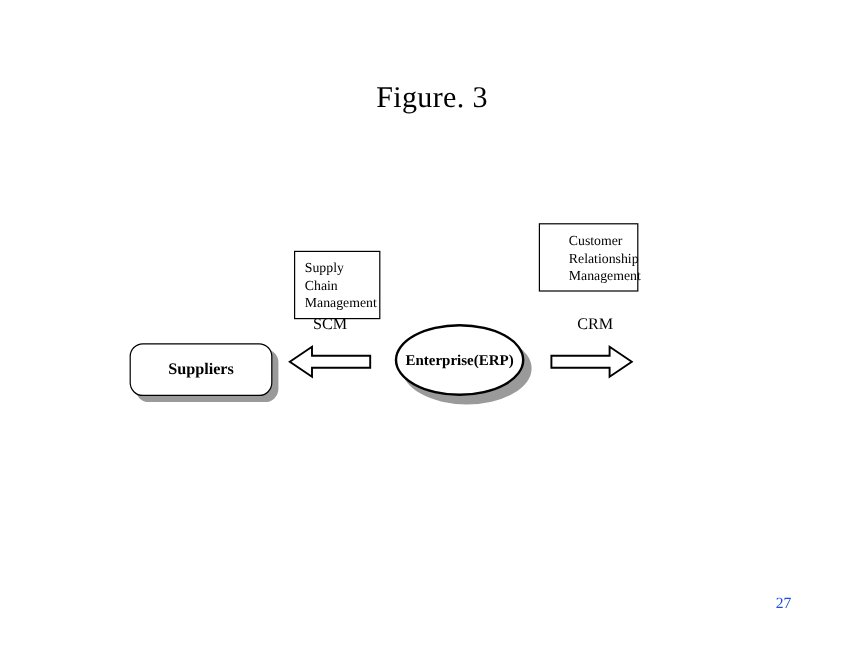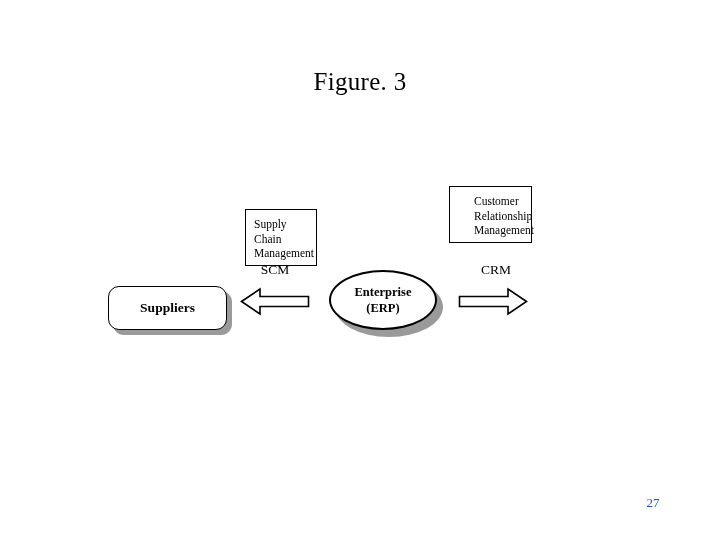--- a/index.html
+++ b/index.html
@@ -151,21 +151,21 @@
     position: absolute;
     left: 0;
     top: 0;
     width: 108px;
     height: 60px;
     background: #ffffff;
     border: 2.6px solid #000000;
     border-radius: 50%;
     box-sizing: border-box;
     display: flex;
-    flex-direction: column;
+    flex-direction: row;
     align-items: center;
     justify-content: center;
     font-family: "Liberation Serif", serif;
     font-size: 12.5px;
     font-weight: bold;
     line-height: 16px;
     color: #000000;
     white-space: nowrap;
   }
 

